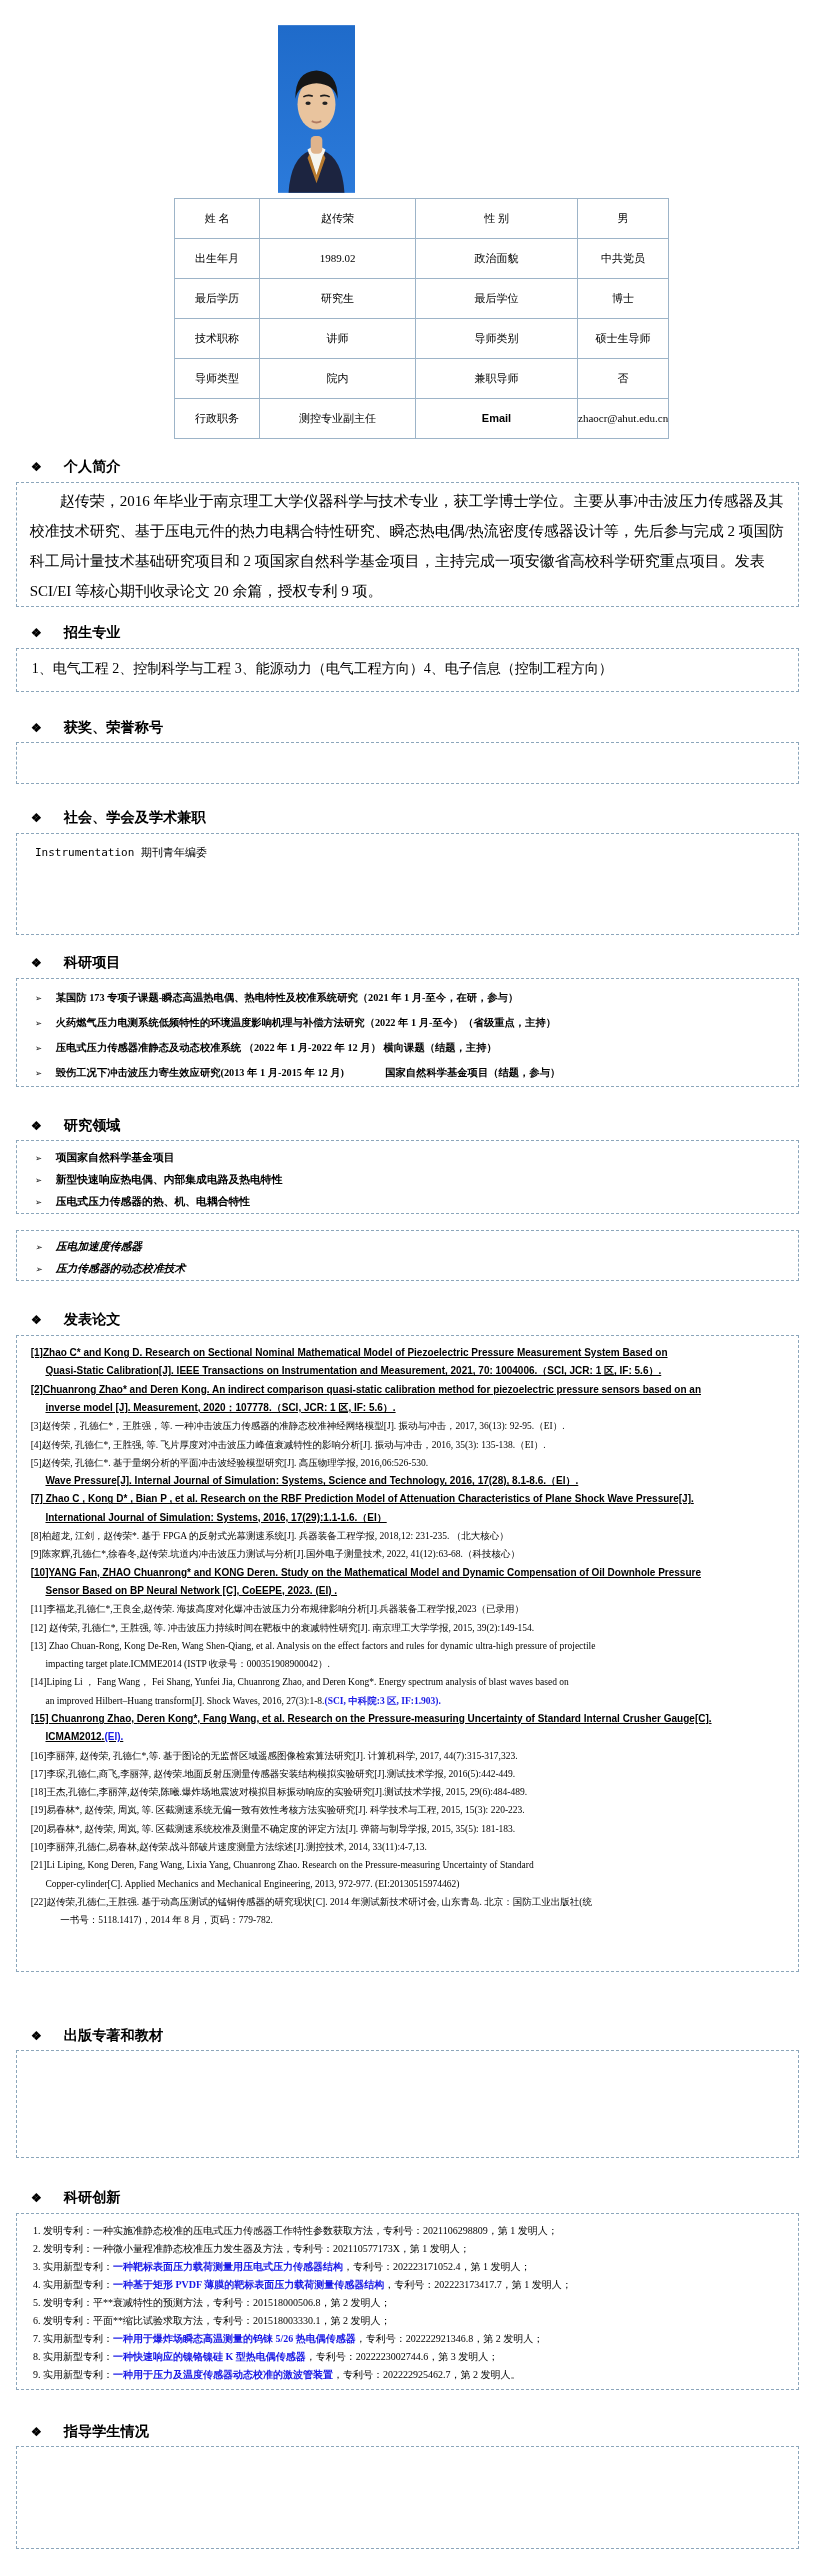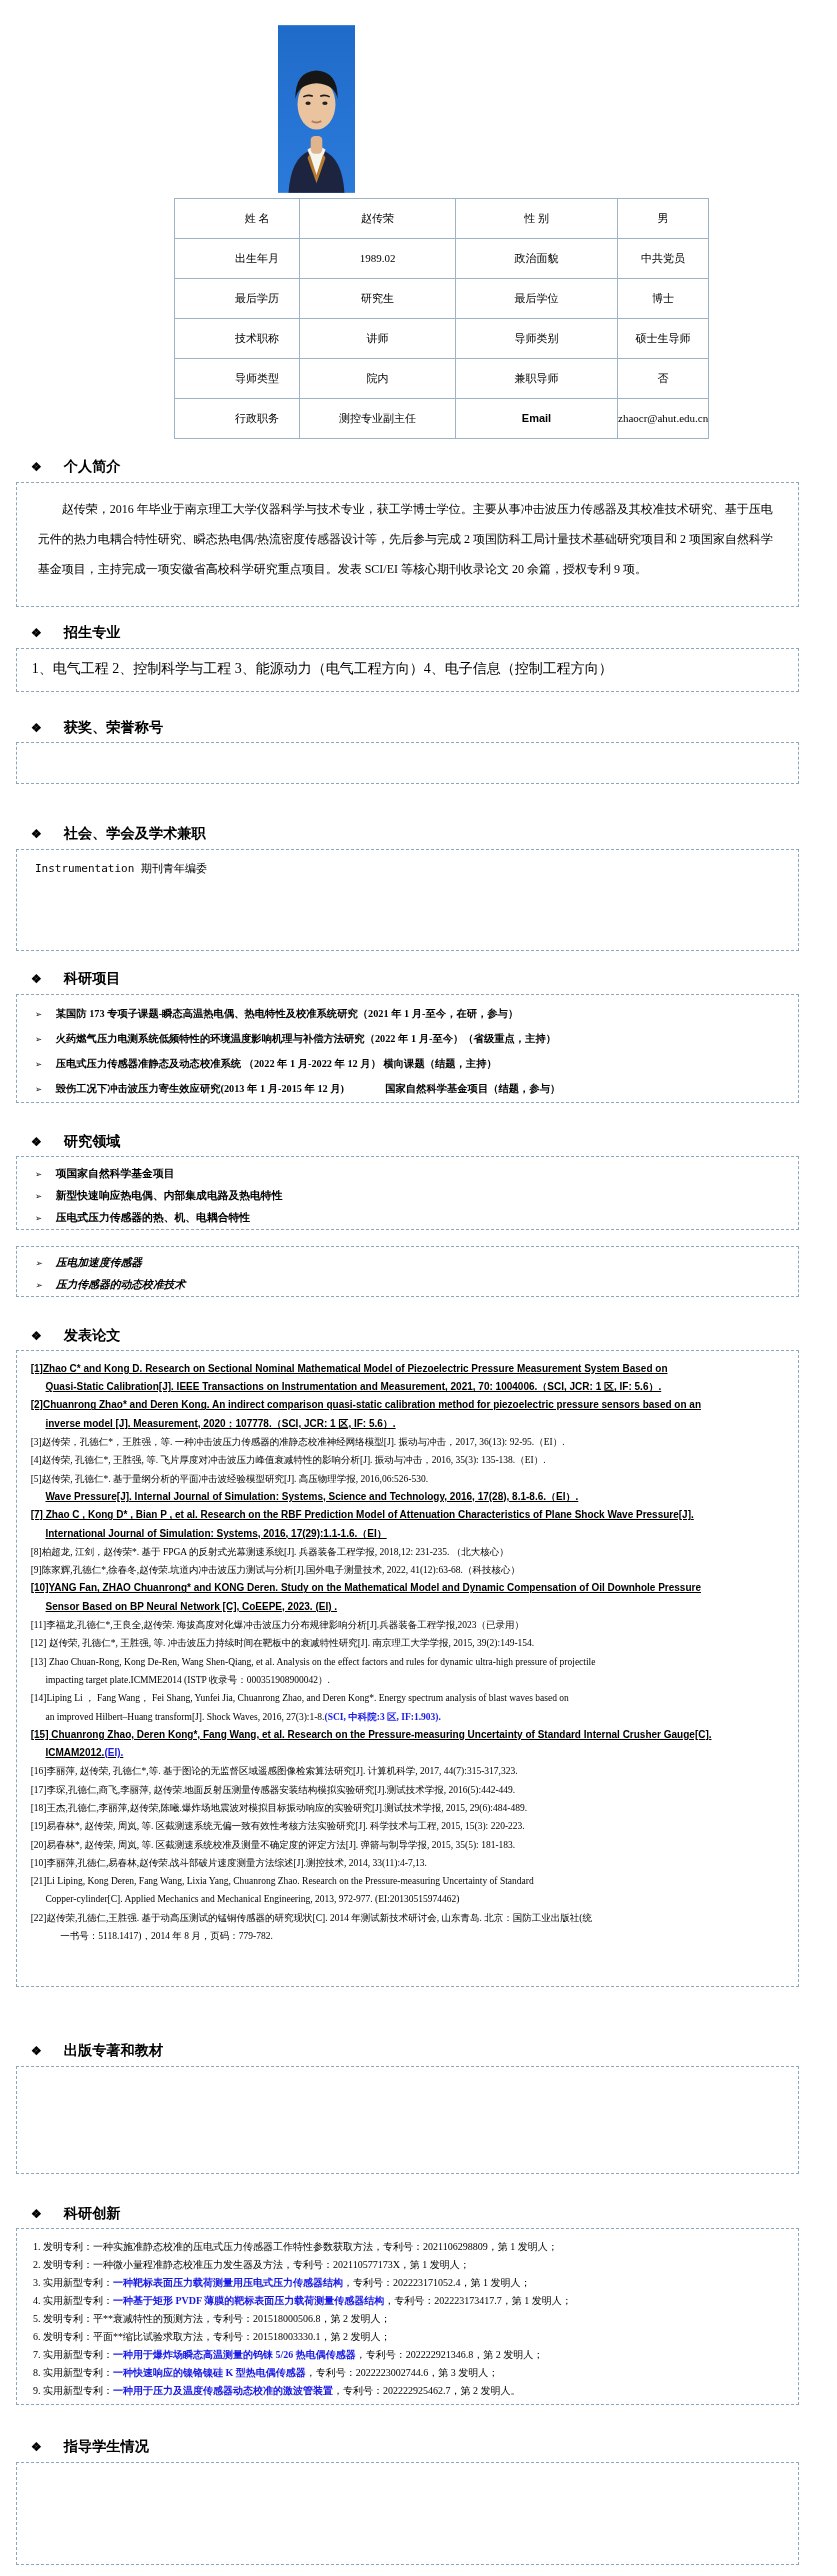--- a/index.html
+++ b/index.html
@@ -5,36 +5,36 @@
   html,body{margin:0;padding:0;background:#ffffff;}
   body{width:838px;font-family:"Liberation Serif",serif;color:#000;}
 
   
   .photo{width:77px;height:168px;margin:25px 0 0 278px;display:block;}
 
   
   .itable{display:table;border-collapse:collapse;margin:4.7px 0 0 174px;}
   .trow{display:table-row;height:40px;}
   .tc{display:table-cell;border:1.1px solid #9db4c8;vertical-align:middle;text-align:center;font-size:11px;}
-  .w0{width:84px;padding-left:40px;}.w1{width:155px;}.w2{width:161px;}.w3{width:80px;}
+  .w0{width:84px;}.w1{width:155px;}.w2{width:161px;}.w3{width:80px;}
   .sans{font-family:"Liberation Sans",sans-serif;font-weight:bold;}
 
   
   .sec-head{margin-left:31px;font-size:14.2px;font-weight:bold;line-height:19px;}
   .diamond{font-size:12px;margin-right:22px;}
   .mt30{margin-top:16px;}.mt34{margin-top:18px;}.mt35{margin-top:18.5px;}
-  .mt49{margin-top:40px;}.mt50{margin-top:26px;}.mt54{margin-top:28.5px;}
+  .mt49{margin-top:24px;}.mt50{margin-top:26px;}.mt54{margin-top:28.5px;}
   .mt55{margin-top:29px;}.mt56{margin-top:29.6px;}.mt60{margin-top:32px;}
   .mt103{margin-top:54px;}
 
   
   .dbox{margin-left:16px;margin-top:4.7px;width:783px;box-sizing:border-box;
         border:1.6px dashed #8ca6bb;}
   .box-intro{min-height:125px;padding:3.2px 12.7px 0 12.7px;}
-  .box-intro p{margin:8px;font-size:12px;line-height:30px;text-indent:2em;}
+  .box-intro p{margin:0;font-size:15px;line-height:30px;text-indent:2em;}
   .box-enroll{min-height:44px;padding:11.6px 0 0 14.8px;font-size:14px;}
   .box-awards{min-height:42px;}
   .box-member{min-height:102px;padding:10.6px 0 0 18px;
         font-family:"DejaVu Sans Mono",monospace;font-size:11px;}
   .box-projects{min-height:81px;padding:7.4px 0 0 18px;}
   .proj-line{font-size:10.3px;font-weight:bold;line-height:24px;white-space:nowrap;}
   .arrow{font-size:8.4px;margin-right:13.7px;font-weight:normal;}
   .box-fields{min-height:70px;padding:5.3px 0 0 18px;}
   .box-fields2{min-height:47px;margin-top:16px;padding:5.3px 0 0 18px;font-style:italic;}
   .field-line{font-family:"Liberation Sans",sans-serif;font-size:10.8px;

